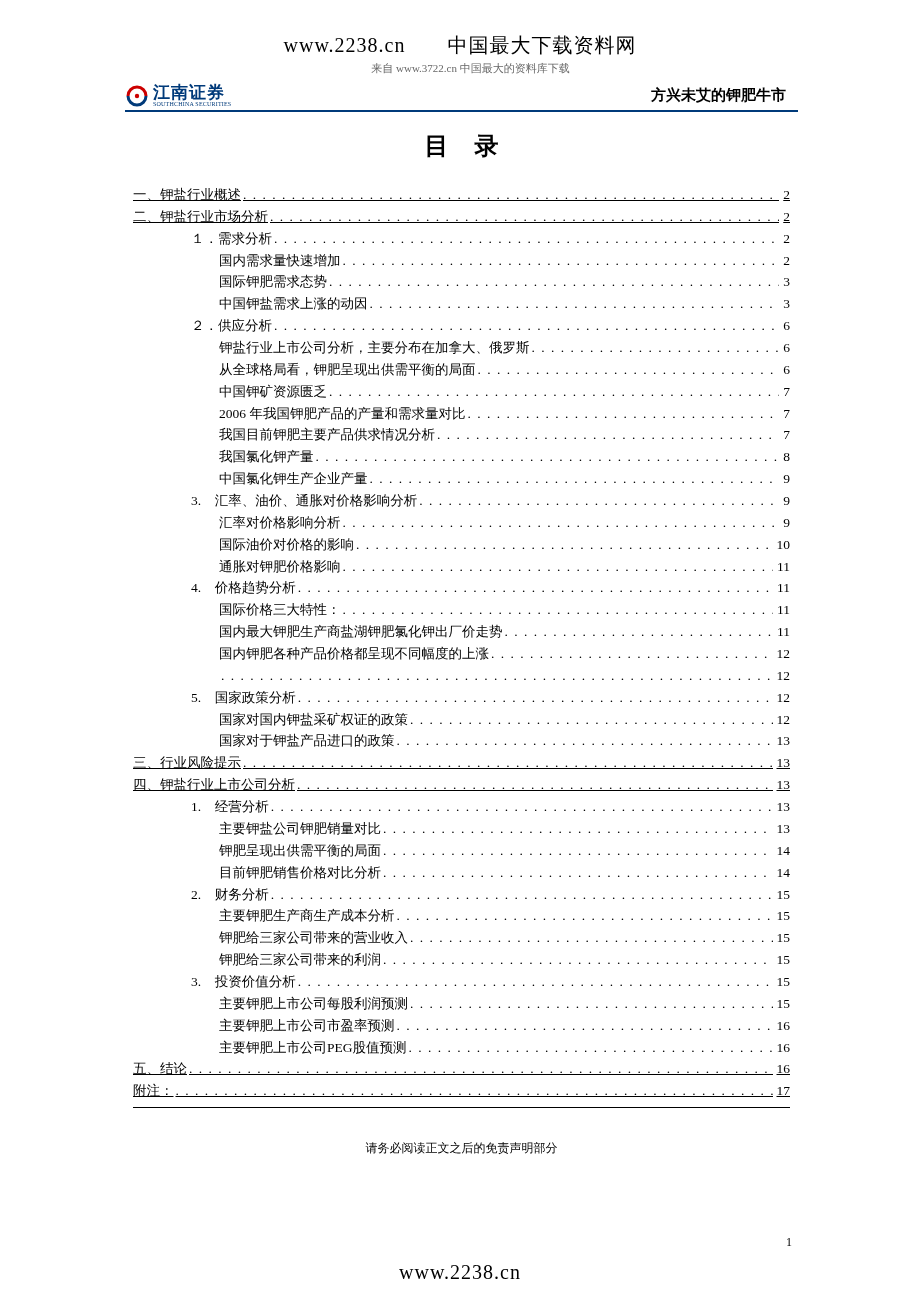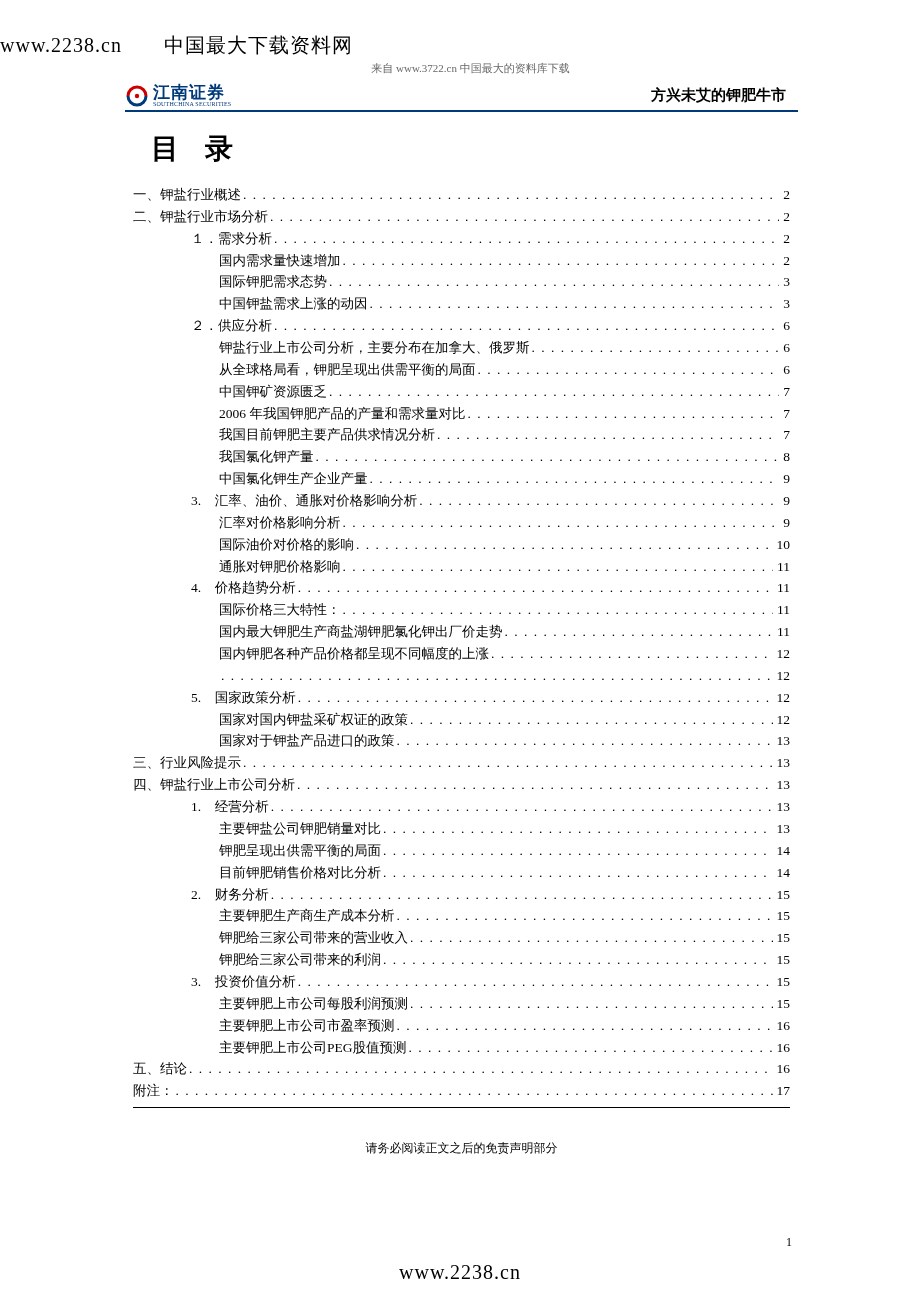--- a/index.html
+++ b/index.html
@@ -6,20 +6,21 @@
     body {
       width: 920px;
       height: 1302px;
       background: #fff;
       font-family: "SimSun", "宋体", serif;
       font-size: 14px;
       color: #000;
       position: relative;
     }
     .header-top {
+      text-align: center;
       padding-top: 32px;
       font-size: 20px;
       letter-spacing: 1px;
     }
     .header-sub {
       text-align: center;
       font-size: 11px;
       color: #666;
       padding-top: 2px;
       padding-left: 21px;
@@ -60,27 +61,27 @@
       letter-spacing: 0.2px;
       display: block;
     }
     .doc-title {
       font-family: "SimHei", "黑体", sans-serif;
       font-size: 15px;
       font-weight: bold;
       padding-right: 12px;
     }
     .toc-heading {
-      text-align: left;
+      text-align: center;
       font-family: "SimHei", "黑体", sans-serif;
-      font-size: 28px;
+      font-size: 24px;
       font-weight: bold;
       letter-spacing: 26px;
       padding-left: 26px;
-      margin-bottom: 16px;
+      margin-bottom: 22px;
     }
     .toc-list { padding: 0 8px; }
     .toc-row {
       display: flex;
       align-items: baseline;
       font-size: 13.5px;
       line-height: 1.62;
       white-space: nowrap;
     }
     .toc-label { flex-shrink: 0; }
@@ -88,21 +89,21 @@
       flex: 1;
       overflow: hidden;
       letter-spacing: 1.5px;
       color: #000;
       padding: 0 2px;
     }
     .toc-dots::after {
       content: ". . . . . . . . . . . . . . . . . . . . . . . . . . . . . . . . . . . . . . . . . . . . . . . . . . . . . . . . . . . . . . . . . . . . . . . . . . . . . . . . . . . . . . . . . . . . . . . . . . . . . . . . . . . . . . . . . . . . . . . .";
     }
     .toc-page { flex-shrink: 0; padding-left: 4px; }
-    .lvl-0 { padding-left: 0; }
+    .lvl-0 { padding-left: 0; text-decoration: underline; }
     .lvl-1 { padding-left: 58px; }
     .lvl-2 { padding-left: 86px; }
     .bottom-rule {
       border-top: 1px solid #000;
       margin: 5px 8px 0 8px;
     }
     .disclaimer {
       text-align: center;
       font-size: 12px;
       margin-top: 32px;

